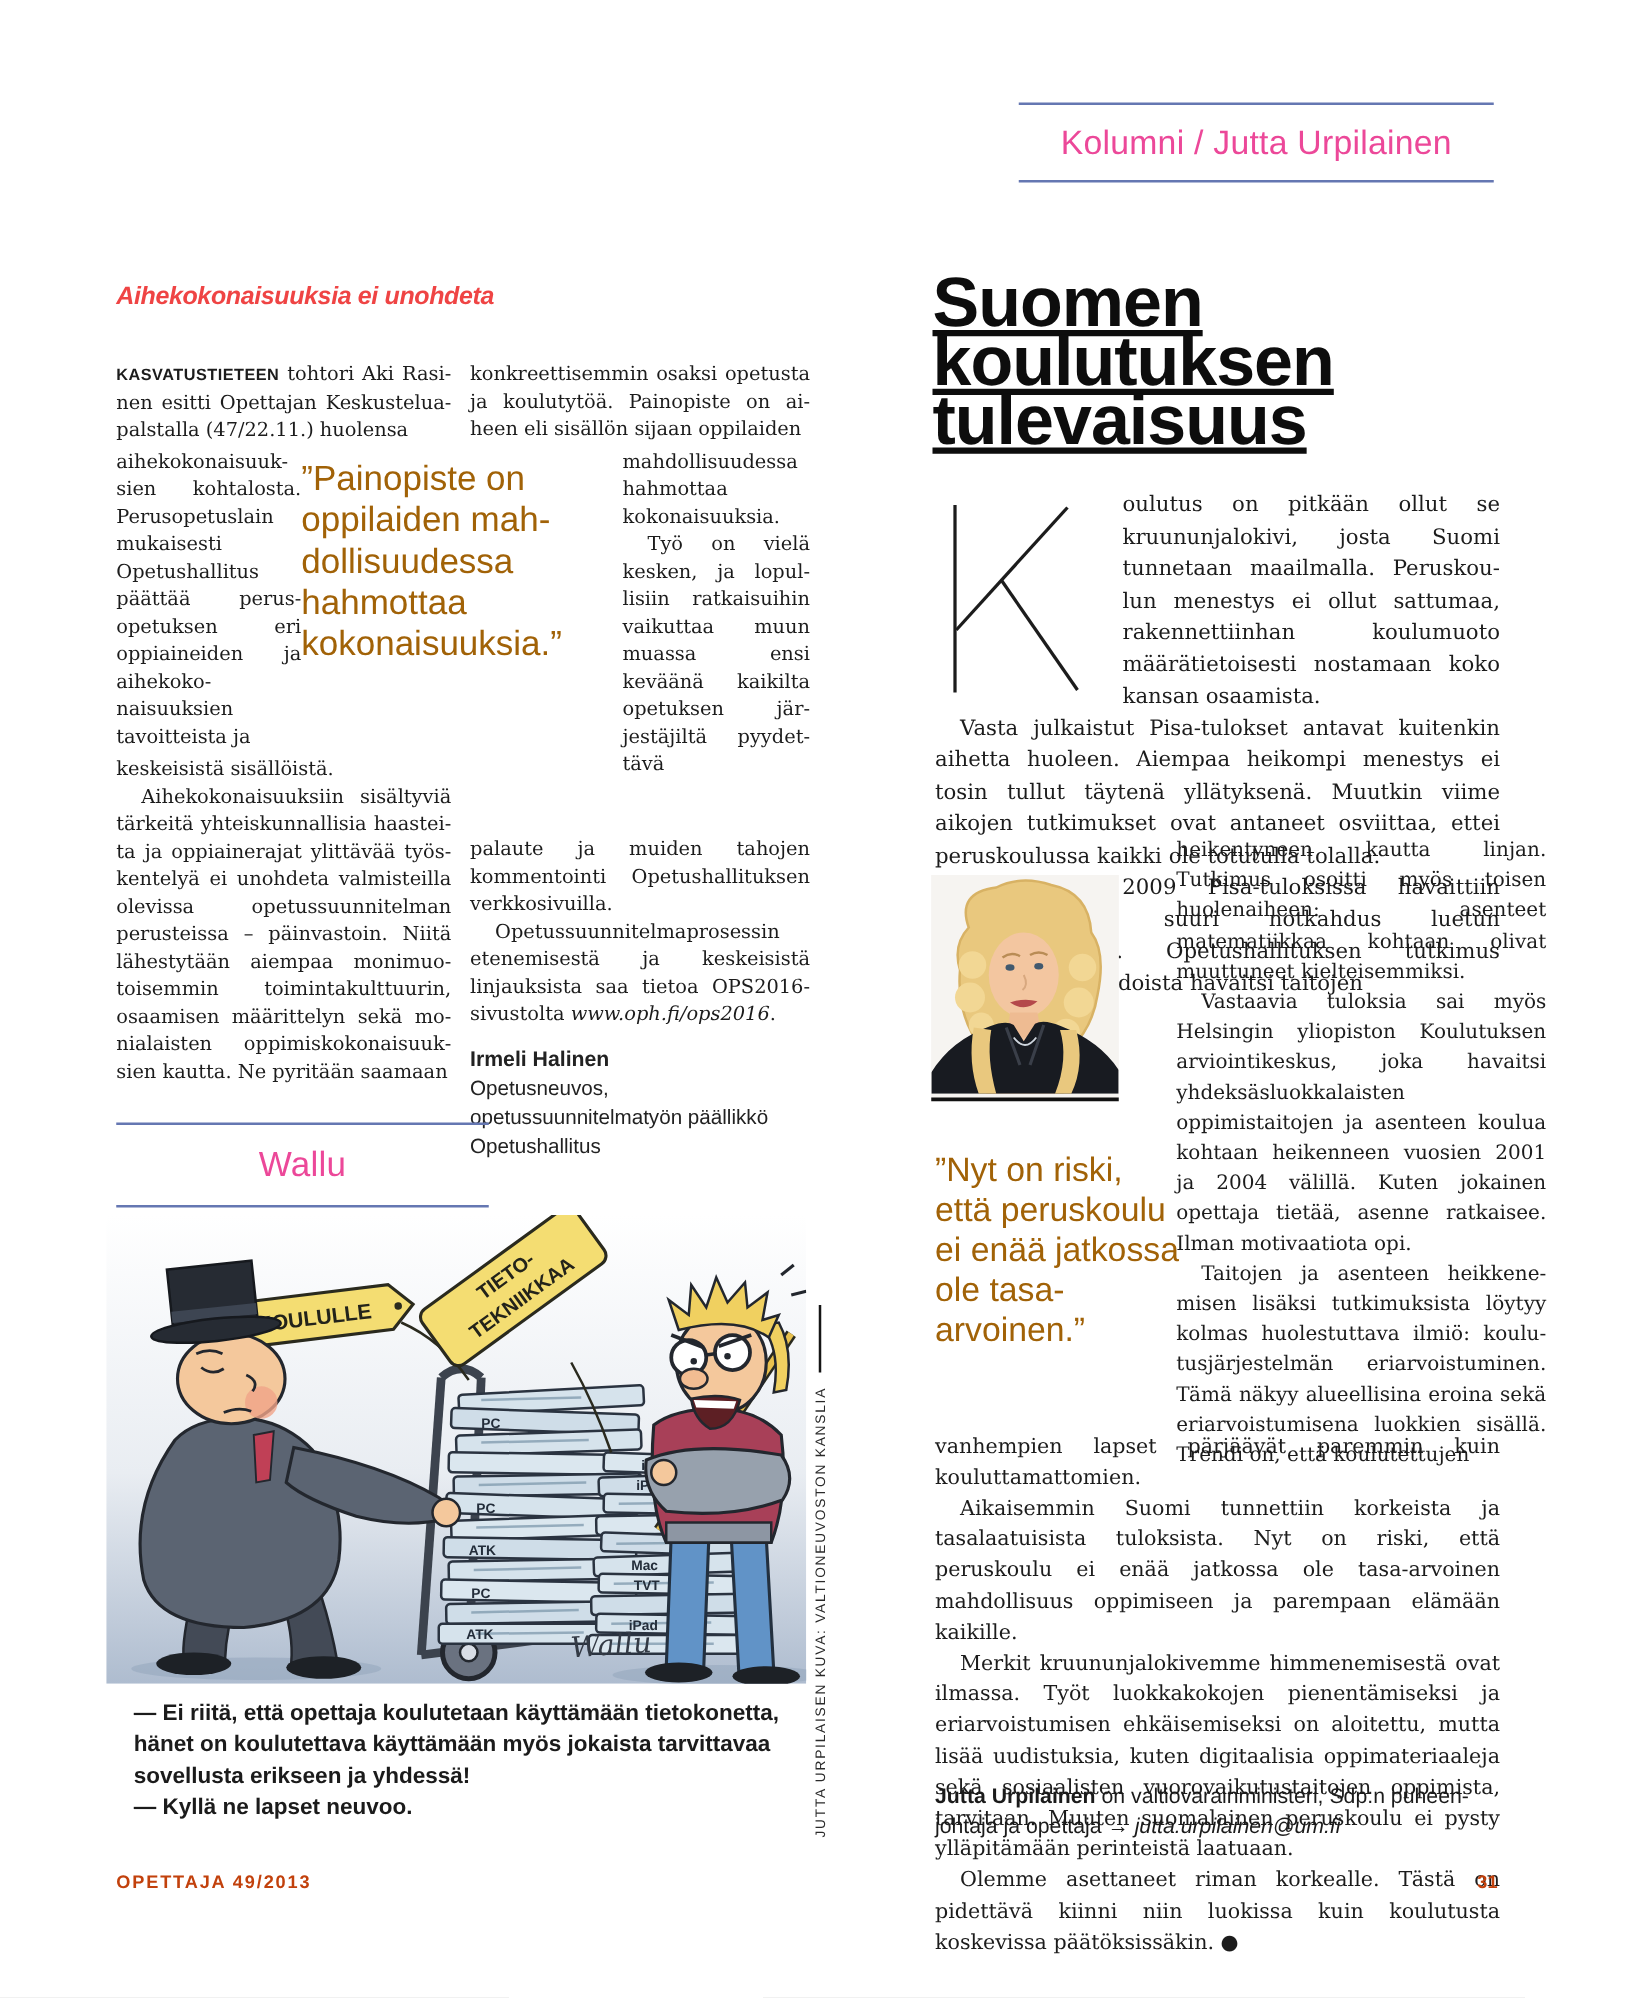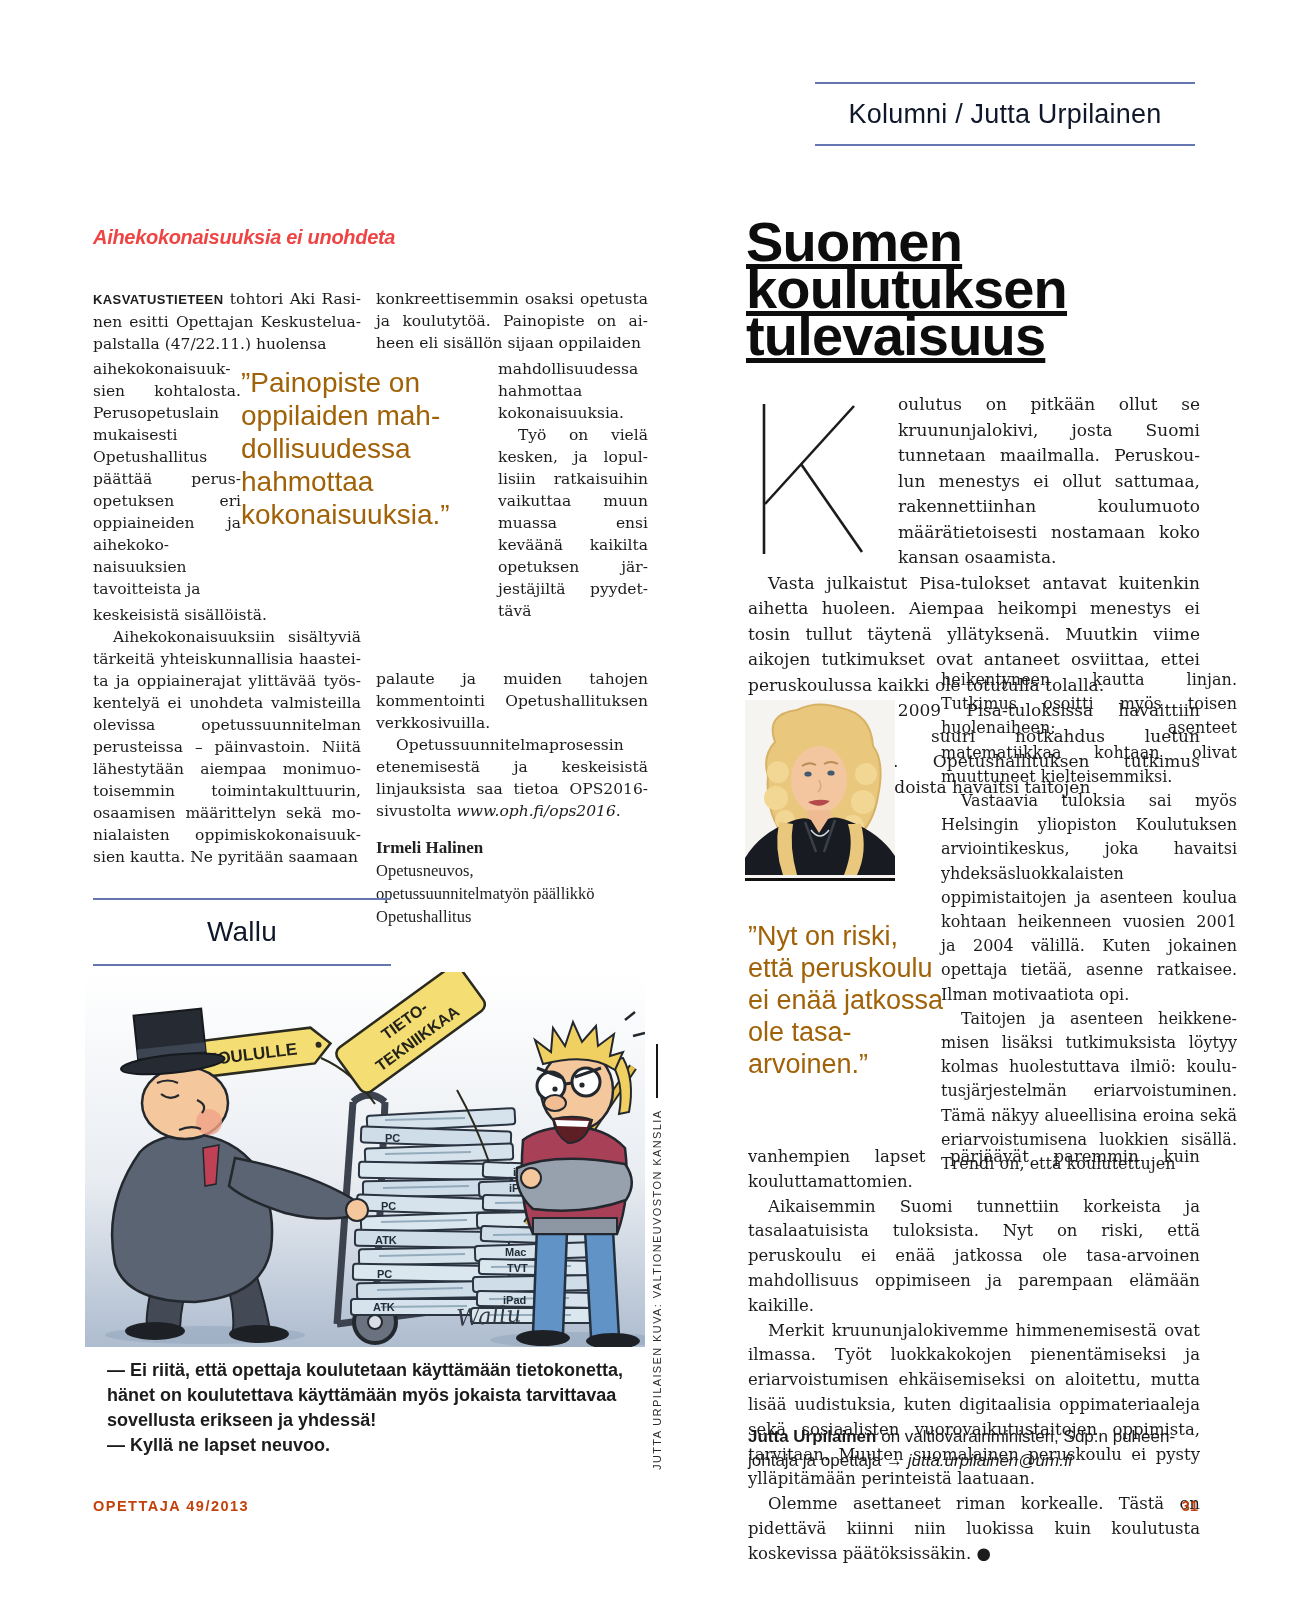--- a/index.html
+++ b/index.html
@@ -6,28 +6,28 @@
   #page{position:relative;width:1313px;height:1598px;background:#ffffff;margin:0 auto;overflow:hidden;
         font-family:"DejaVu Serif",serif;color:#1a1a1a;}
   .abs{position:absolute;}
   .sans{font-family:"Liberation Sans",sans-serif;}
   .serifbody{font-family:"DejaVu Serif",serif;color:#1c1c1c;text-align:justify;}
   .lbody{font-size:15.5px;line-height:22px;}
   .rbody{font-size:17px;line-height:25.5px;}
   p.bp{margin:0;}
   .ind{text-indent:20px;}
   .kicker-band{border-top:2px solid #6577b2;border-bottom:2px solid #6577b2;display:flex;align-items:center;justify-content:center;}
-  .kicker-text{color:#0f172a;font-size:27px;letter-spacing:0.2px;}
+  .kicker-text{color:#ec4899;font-size:27px;letter-spacing:0.2px;}
   .l-title{font-size:20px;font-weight:bold;letter-spacing:-0.3px;color:#ef4444;font-style:italic;}
   .r-title{font-size:56px;line-height:47px;font-weight:bold;letter-spacing:-0.8px;color:#0d0d0d;text-decoration:underline;}
   .lead-sc{font-family:"Liberation Sans",sans-serif;font-weight:bold;font-size:13px;letter-spacing:0.4px;}
   .pullquote{font-family:"Liberation Sans",sans-serif;color:#a16207;}
   .pq-left{font-size:28px;line-height:33px;}
   .pq-right{font-size:27px;line-height:32px;}
-  .sig{font-family:Liberation Serif, serif;font-size:16.5px;line-height:23px;color:#222;}
+  .sig{font-family:Liberation Sans, sans-serif;font-size:16.5px;line-height:23px;color:#222;}
   .sig b{font-size:17px;}
   .caption{font-family:"Liberation Sans",sans-serif;font-weight:bold;font-size:18px;line-height:25px;color:#1b1b1b;}
   .bio{font-family:"Liberation Sans",sans-serif;font-size:17px;line-height:24px;color:#1b1b1b;}
   .footer-text{font-family:"Liberation Sans",sans-serif;font-weight:bold;font-size:14.5px;letter-spacing:1.5px;color:#c2410c;}
   .credit{font-family:"Liberation Sans",sans-serif;font-size:11px;letter-spacing:1.4px;color:#2a2a2a;
           transform-origin:0 0;transform:rotate(-90deg);white-space:nowrap;}
   .credit-rule{display:inline-block;width:54px;height:2px;background:#151515;margin-left:12px;vertical-align:3px;}
   .dropcap-float{float:left;width:150px;height:172px;}
   .photo-frame{width:150px;height:178px;border-bottom:3px solid #111;background:#f6f4f1;overflow:hidden;}
   .sr{position:absolute;opacity:0;font-size:2px;pointer-events:none;}

